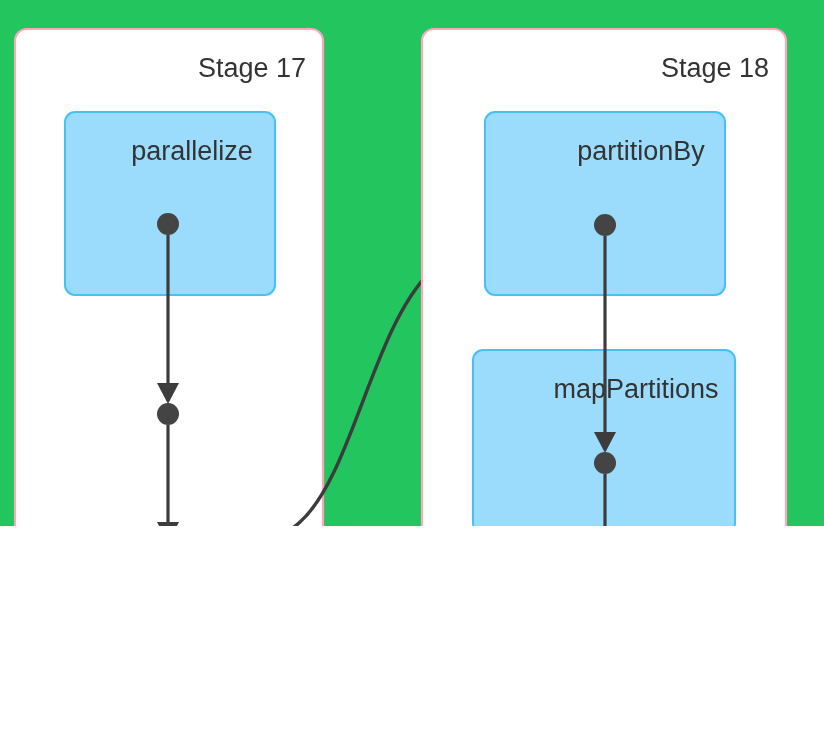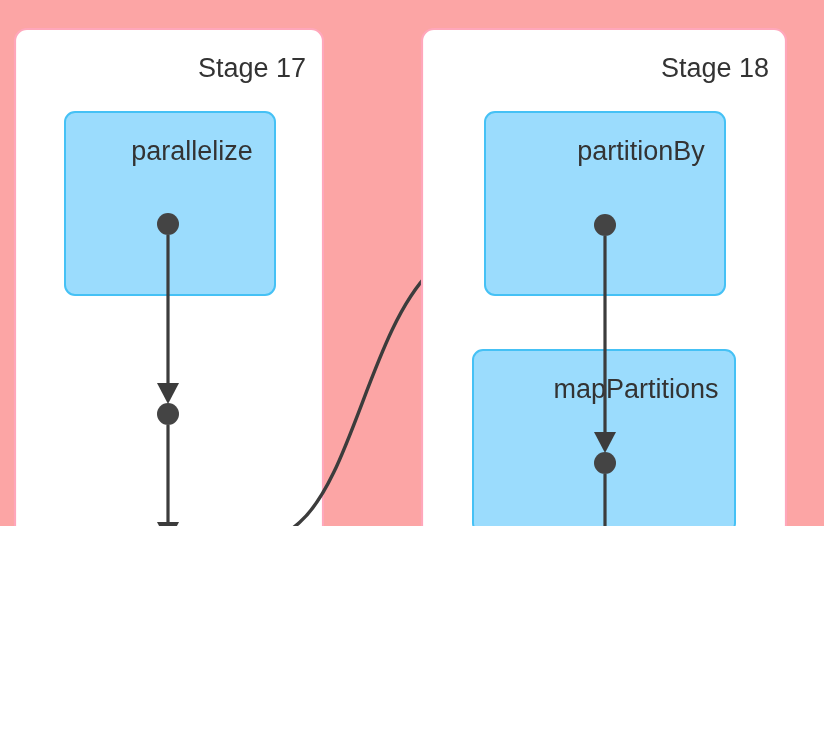--- a/index.html
+++ b/index.html
@@ -8,21 +8,21 @@
     padding: 0;
     background: #ffffff;
   }
   body {
     font-family: "Liberation Sans", sans-serif;
   }
   #canvas {
     position: relative;
     width: 824px;
     height: 526px;
-    background: #fca5a5;
+    background: #22c55e;
     overflow: hidden;
   }
   #dag-svg {
     position: absolute;
     left: 0;
     top: 0;
     width: 824px;
     height: 741px;
   }
   .stage-label {

